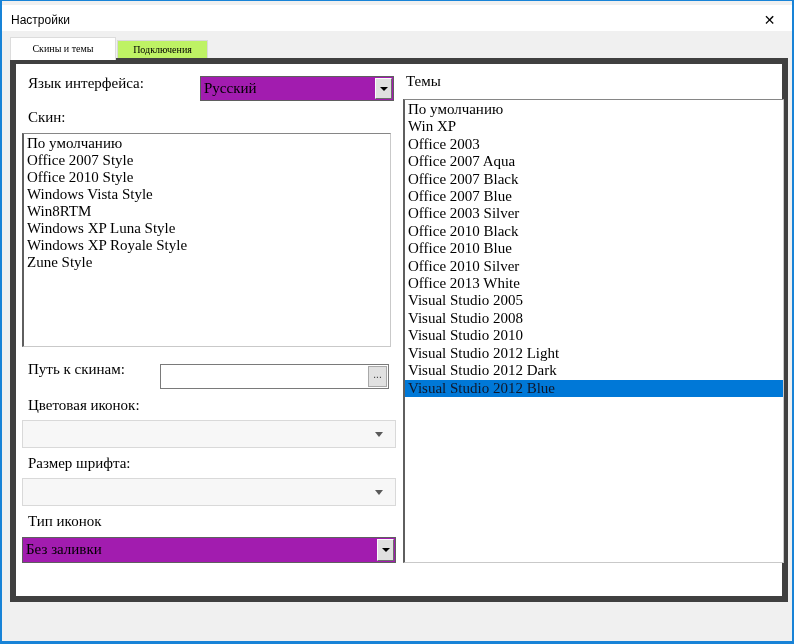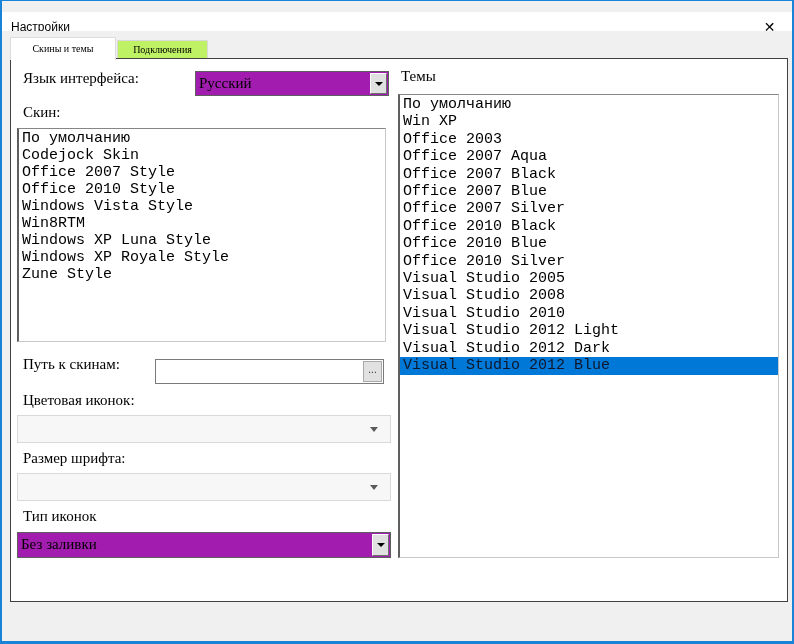--- a/index.html
+++ b/index.html
@@ -3,21 +3,21 @@
 <meta charset="utf-8">
 <style>
   * { margin:0; padding:0; box-sizing:border-box; }
   html,body { background:#c8c8c8; }
   .window {
     position:relative; width:794px; height:644px; background:#f0f0f0;
     border:2px solid #1883d7; border-top-width:1px; border-bottom-width:3px;
     font-family:"Liberation Serif","DejaVu Serif",serif; overflow:hidden;
   }
   
-  .titlebar { position:absolute; left:0; top:11px; right:0; height:30px; background:#ffffff;text-align:center; }
+  .titlebar { position:absolute; left:0; top:4px; right:0; height:30px; background:#ffffff;text-align:center; }
   .title {
     position:absolute; left:9px; top:0; line-height:30px; font-size:12px; color:#000;
     font-family:"Liberation Sans","DejaVu Sans",sans-serif;
   }
   .close-btn {
     position:absolute; right:0; top:0; width:45px; height:30px;
     display:flex; align-items:center; justify-content:center; cursor:default;
   }
   .close-btn span { font-family:"Liberation Sans","DejaVu Sans",sans-serif; font-size:14px; color:#000; }
   
@@ -28,21 +28,21 @@
     left:8px; top:6px; width:106px; height:23px; line-height:21px;
     background:#ffffff; border:1px solid #dcdcdc; border-bottom:none; z-index:3;
   }
   .tab.inactive {
     left:115px; top:9px; width:91px; height:19px; line-height:17px;
     background:#bef264; border:1px solid #d9d9d9; border-bottom:none; z-index:1;
   }
   
   .page {
     position:absolute; left:8px; top:27px; width:778px; height:544px;
-    background:#ffffff; border:1px solid #404040; z-index:2;
+    background:#ffffff; border:6px solid #404040; z-index:2;
   }
   .lbl { position:absolute; font-size:15px; color:#000; white-space:nowrap; }
   .lbl-lang     { left:12px;  top:11px;  }
   .lbl-skin     { left:12px;  top:45px;  }
   .lbl-path     { left:12px;  top:297px; }
   .lbl-scheme   { left:12px;  top:333px; }
   .lbl-fontsize { left:12px;  top:391px; }
   .lbl-icontype { left:12px;  top:449px; }
   .lbl-themes   { left:390px; top:9px;   }
   
@@ -86,21 +86,21 @@
   }
   
   .listbox {
     position:absolute; background:#ffffff; overflow:hidden;
     border-top:1px solid #868686; border-left:2px solid #5f5f5f;
     border-right:1px solid #c9c9c9; border-bottom:1px solid #c9c9c9;
     padding:1px 0 0 0;
   }
   .list-skins  { left:6px;   top:69px; width:369px; height:214px; }
   .list-themes { left:387px; top:35px; width:381px; height:464px; }
-  .list-item { font-size:15px; line-height:17px; padding-left:3px; white-space:nowrap; color:#000;font-family:Liberation Mono, monospace; }
+  .list-item { font-size:15px; line-height:17px; padding-left:3px; white-space:nowrap; color:#000; }
   .list-themes .list-item { line-height:17.4px; }
   .list-item.selected { background:#0078d7; color:#0f172a; }
 </style>
 </head>
 <body>
 
 <div class="window">
   <div class="titlebar">
     <span class="title">Настройки</span>
     <div class="close-btn">
@@ -123,21 +123,20 @@
       <div class="combo-classic combo-lang">
         <span class="combo-text">Русский</span>
         <div class="combo-btn">
           <span class="tri-black"></span>
         </div>
       </div>
 
       <div class="lbl lbl-skin">Скин:</div>
       <div class="listbox list-skins">
           <div class="list-item">По умолчанию</div>
-          <div class="list-item">Codejock Skin</div>
           <div class="list-item">Office 2007 Style</div>
           <div class="list-item">Office 2010 Style</div>
           <div class="list-item">Windows Vista Style</div>
           <div class="list-item">Win8RTM</div>
           <div class="list-item">Windows XP Luna Style</div>
           <div class="list-item">Windows XP Royale Style</div>
           <div class="list-item">Zune Style</div>
         </div>
 
       <div class="lbl lbl-path">Путь к скинам:</div>
@@ -165,24 +164,25 @@
       </div>
 
       <div class="lbl lbl-themes">Темы</div>
       <div class="listbox list-themes">
           <div class="list-item">По умолчанию</div>
           <div class="list-item">Win XP</div>
           <div class="list-item">Office 2003</div>
           <div class="list-item">Office 2007 Aqua</div>
           <div class="list-item">Office 2007 Black</div>
           <div class="list-item">Office 2007 Blue</div>
-          <div class="list-item">Office 2007 Silver</div>
+          <div class="list-item">Office 2003 Silver</div>
           <div class="list-item">Office 2010 Black</div>
           <div class="list-item">Office 2010 Blue</div>
           <div class="list-item">Office 2010 Silver</div>
+          <div class="list-item">Office 2013 White</div>
           <div class="list-item">Visual Studio 2005</div>
           <div class="list-item">Visual Studio 2008</div>
           <div class="list-item">Visual Studio 2010</div>
           <div class="list-item">Visual Studio 2012 Light</div>
           <div class="list-item">Visual Studio 2012 Dark</div>
           <div class="list-item selected">Visual Studio 2012 Blue</div>
         </div>
 
     </div>
   </div>

